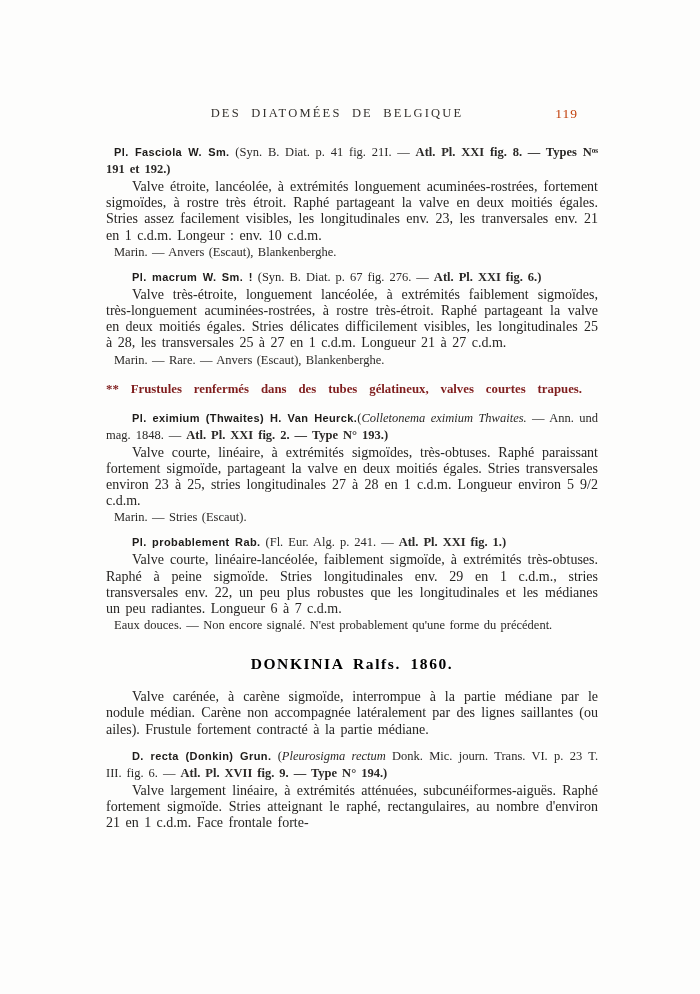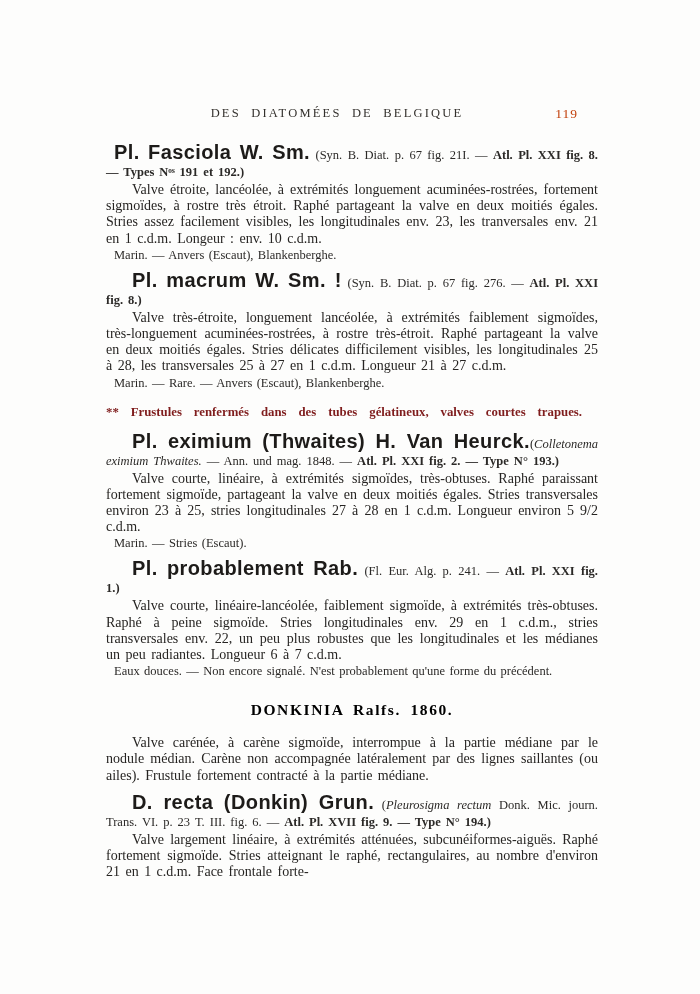--- a/index.html
+++ b/index.html
@@ -48,21 +48,21 @@
     text-align: justify;
     text-indent: 26px;
     font-size: 12.5px;
     line-height: 17px;
     word-spacing: 0.15em;
   }
   .species-heading.small-indent { text-indent: 8px; }
   .species-name {
     font-family: "Liberation Sans", "DejaVu Sans", sans-serif;
     font-weight: bold;
-    font-size: 20px;
+    font-size: 11px;
     letter-spacing: 0.4px;
     word-spacing: 2px;
     color: #1d1b19;
   }
   .ref { color: #2b2927; }
   .ref-bold { font-weight: bold; }
   .ref-italic { font-style: italic; }
   .species-description {
     margin: 1px 0 0 0;
     text-align: justify;
@@ -115,30 +115,30 @@
   <div class="content">
 
     <div class="running-header">
       <span class="running-title">DES DIATOMÉES DE BELGIQUE</span>
       <span class="folio">119</span>
     </div>
 
     <div class="species-entry">
       <p class="species-heading small-indent">
         <span class="species-name">Pl. Fasciola W. Sm.</span>
-        <span class="ref"><span>(Syn. B. Diat. p. 67 fig. 21I. — </span><span class="ref-bold">Atl. Pl. XXI fig. 8. — Types Nᵒˢ 191 et 192.)</span></span>
+        <span class="ref"><span>(Syn. B. Diat. p. 41 fig. 21I. — </span><span class="ref-bold">Atl. Pl. XXI fig. 8. — Types Nᵒˢ 191 et 192.)</span></span>
       </p>
       <p class="species-description">Valve étroite, lancéolée, à extrémités longuement acuminées-rostrées, fortement sigmoïdes, à rostre très étroit. Raphé partageant la valve en deux moitiés égales. Stries assez facilement visibles, les longitudinales env. 23, les tranversales env. 21 en 1 c.d.m. Longeur : env. 10 c.d.m.</p>
       <p class="habitat-note">Marin. — Anvers (Escaut), Blankenberghe.</p>
     </div>
 
     <div class="species-entry">
       <p class="species-heading">
         <span class="species-name">Pl. macrum W. Sm. !</span>
-        <span class="ref"><span>(Syn. B. Diat. p. 67 fig. 276. — </span><span class="ref-bold">Atl. Pl. XXI fig. 8.)</span></span>
+        <span class="ref"><span>(Syn. B. Diat. p. 67 fig. 276. — </span><span class="ref-bold">Atl. Pl. XXI fig. 6.)</span></span>
       </p>
       <p class="species-description">Valve très-étroite, longuement lancéolée, à extrémités faiblement sigmoïdes, très-longuement acuminées-rostrées, à rostre très-étroit. Raphé partageant la valve en deux moitiés égales. Stries délicates difficilement visibles, les longitudinales 25 à 28, les transversales 25 à 27 en 1 c.d.m. Longueur 21 à 27 c.d.m.</p>
       <p class="habitat-note">Marin. — Rare. — Anvers (Escaut), Blankenberghe.</p>
     </div>
 
     <p class="section-marker">** Frustules renfermés dans des tubes gélatineux, valves courtes trapues.</p>
 
     <div class="species-entry">
       <p class="species-heading">
         <span class="species-name">Pl. eximium (Thwaites) H. Van Heurck.</span><span class="ref"><span>(</span><span class="ref-italic">Colletonema eximium Thwaites.</span><span> — Ann. und mag. 1848. — </span><span class="ref-bold">Atl. Pl. XXI fig. 2. — Type N° 193.)</span></span>

